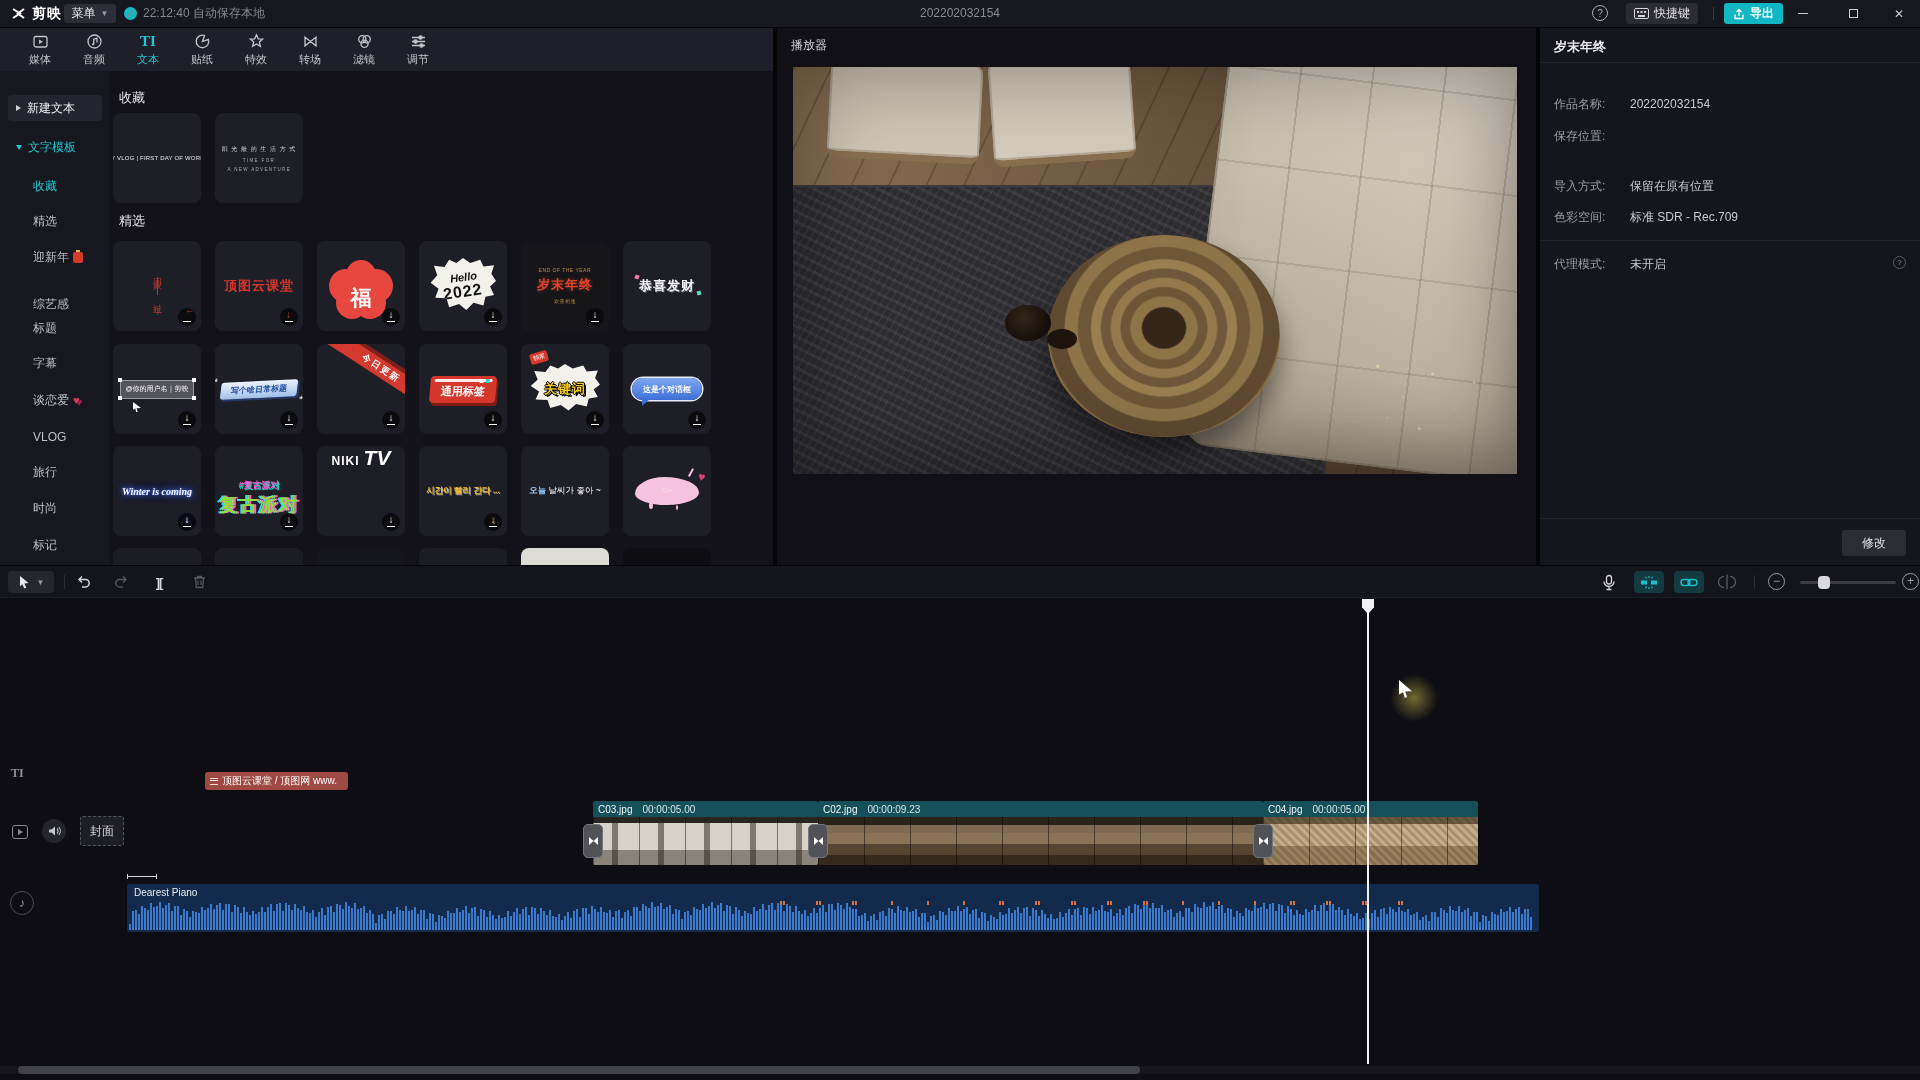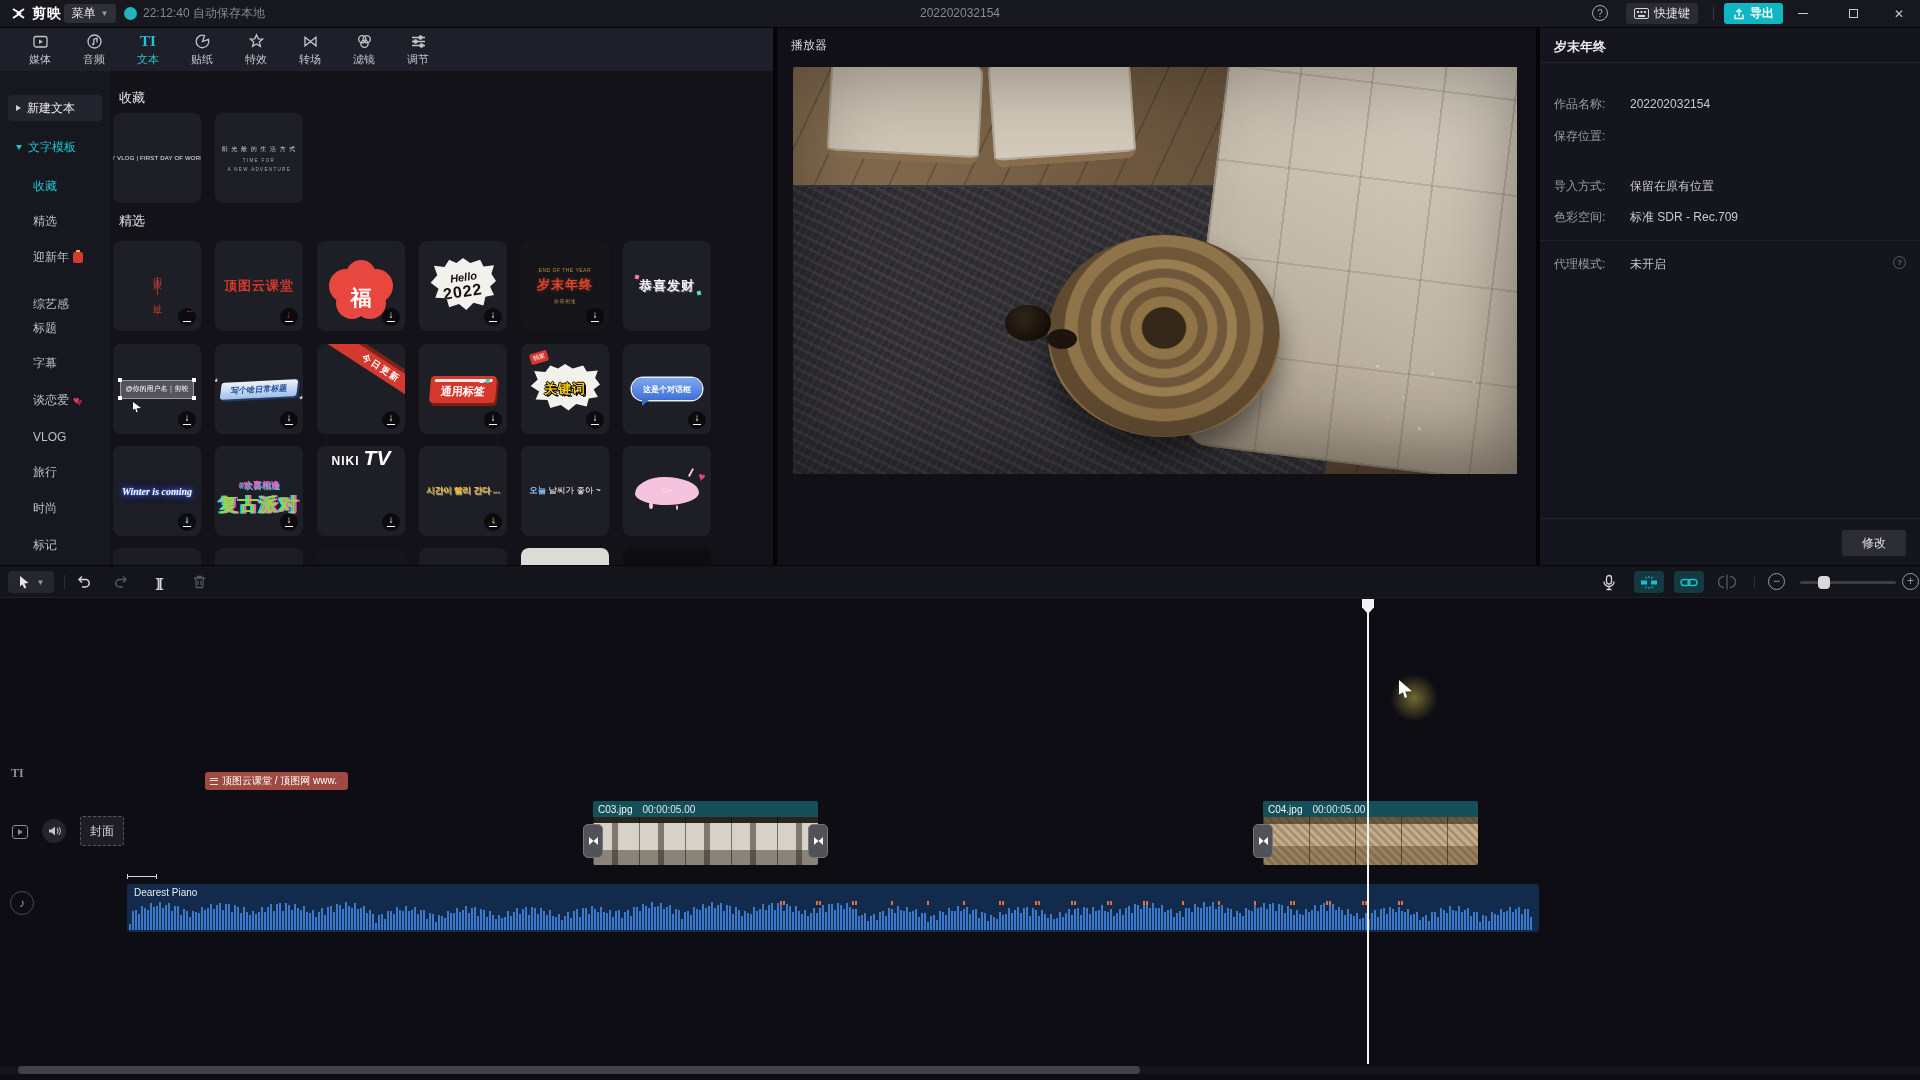--- a/index.html
+++ b/index.html
@@ -420,21 +420,21 @@
             <span>这是个对话框</span>
           </div>
           <span class="dl"></span>
         </div>
 
       <div class="lib-card t-winter" style="left:3px;top:375px">
           <span>Winter is coming</span>
           <span class="dl"></span>
         </div>
       <div class="lib-card t-retro" style="left:105px;top:375px">
-          <span class="retro1">#欢喜相逢</span>
+          <span class="retro1">#复古派对</span>
           <span class="retro2">复古派对</span>
           <span class="dl"></span>
         </div>
       <div class="lib-card t-niki" style="left:207px;top:375px">
           <span class="niki1">NIKI</span>
           <span class="niki2">TV</span>
           <span class="dl"></span>
         </div>
       <div class="lib-card t-krtime" style="left:309px;top:375px">
           <span>시간이 빨리 간다 ...</span>
@@ -578,20 +578,27 @@
         </svg>
       </div>
     <div class="cover-btn">封面</div>
 
     <div class="vclip" style="left:593px;width:225px">
       <div class="vc-head">
           <span class="vc-name">C03.jpg</span>
           <span class="vc-dur">00:00:05.00</span>
         </div>
       <div class="vc-strip f2"></div>
+    </div>
+    <div class="vclip" style="left:818px;width:445px">
+      <div class="vc-head">
+          <span class="vc-name">C02.jpg</span>
+          <span class="vc-dur">00:00:09.23</span>
+        </div>
+      <div class="vc-strip f3"></div>
     </div>
     <div class="vclip" style="left:1263px;width:215px">
       <div class="vc-head">
           <span class="vc-name">C04.jpg</span>
           <span class="vc-dur">00:00:05.00</span>
         </div>
       <div class="vc-strip f4"></div>
     </div>
     <div class="trans" style="left:583px">
         <svg width="11" height="10" viewBox="0 0 11 10">

